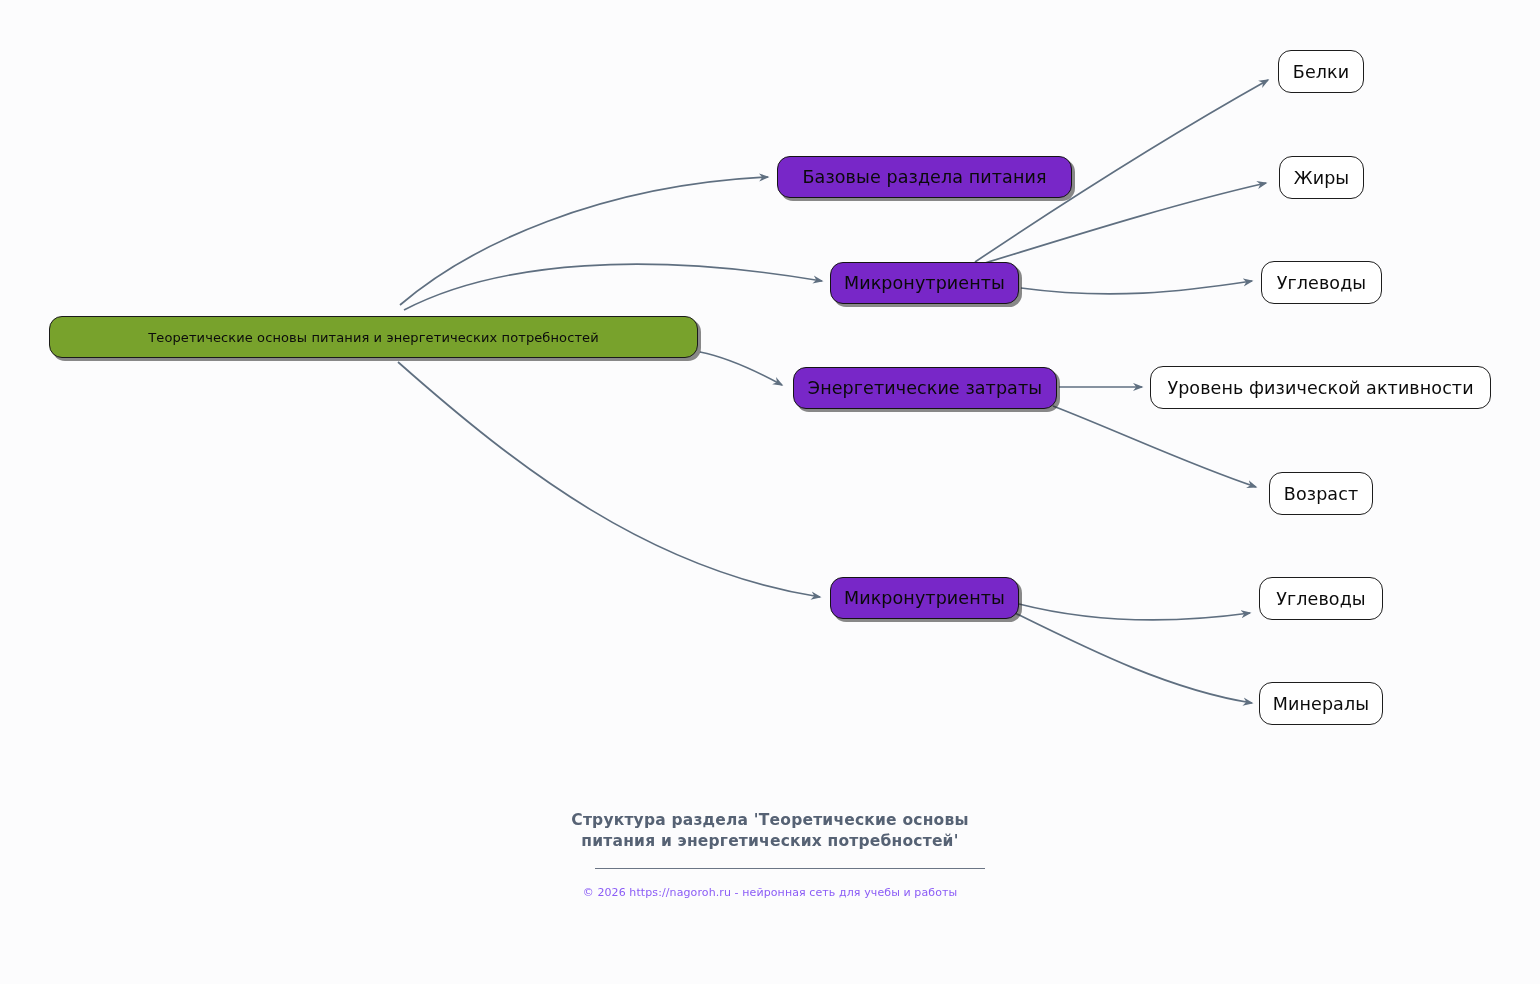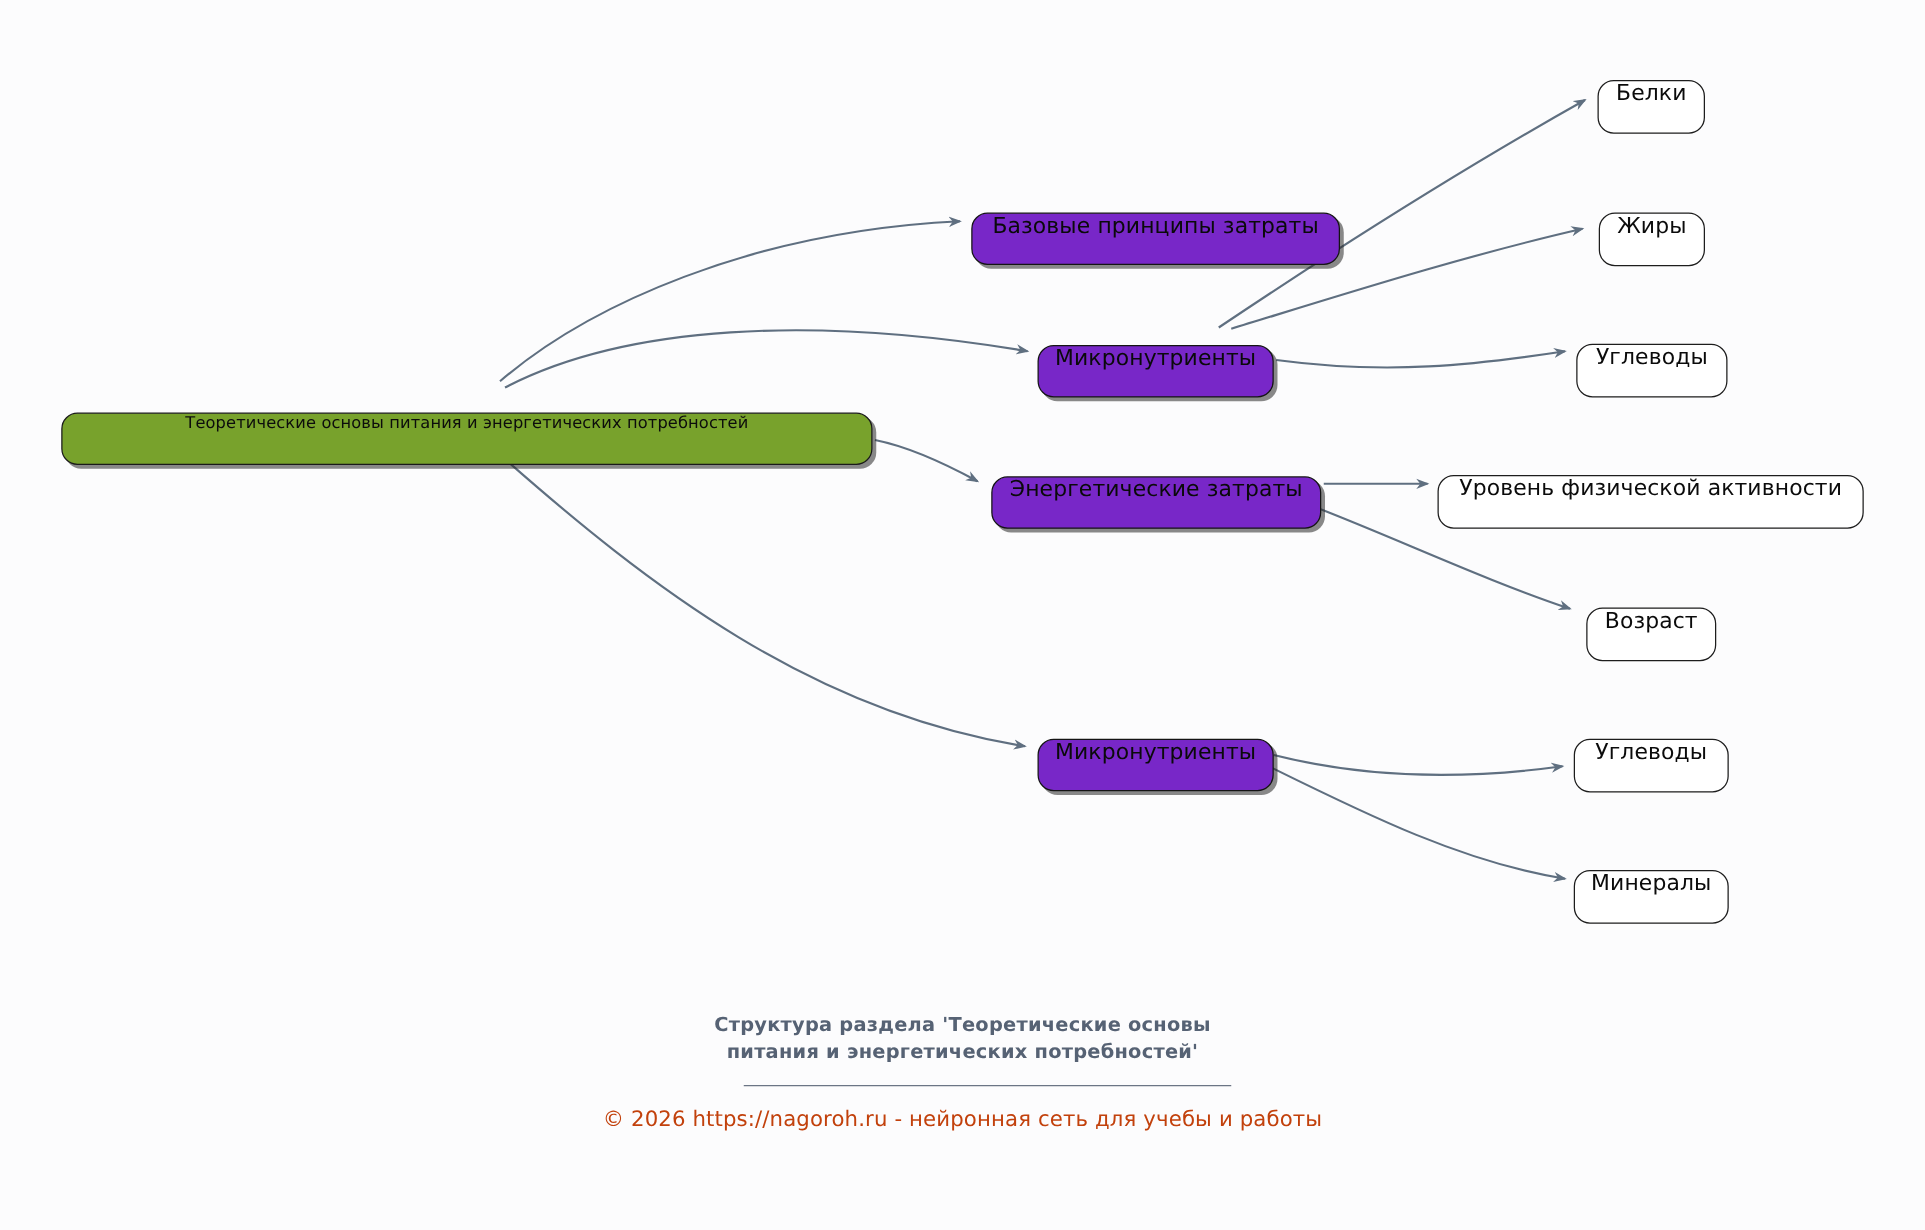--- a/index.html
+++ b/index.html
@@ -30,26 +30,25 @@
     top: 0;
     width: 1540px;
     height: 984px;
     pointer-events: none;
   }
 
   .node {
     position: absolute;
     box-sizing: border-box;
     display: flex;
-    align-items: flex-start;
+    align-items: center;
     justify-content: center;
     border-radius: 13px;
     white-space: nowrap;
     letter-spacing: 0.1px;
-    margin-top: 14px;
   }
 
   .node-root {
     background: #78a22c;
     border: 1.6px solid #1a1a1a;
     color: #0c0c0c;
     font-size: 13px;
     box-shadow: 3px 3px 0 rgba(40,40,40,0.55);
   }
 
@@ -88,22 +87,22 @@
     position: absolute;
     top: 868px;
     left: 595px;
     width: 390px;
     height: 0;
     border-top: 1.4px solid #6b7585;
   }
 
   .footer-copy {
     top: 886px;
-    font-size: 17px;
-    color: #c2410c;
+    font-size: 11px;
+    color: #8b5cf6;
     letter-spacing: 0.1px;
   }
 </style>
 </head>
 <body>
 
 <div id="canvas">
 
   <svg class="edge-layer" viewBox="0 0 1540 984" width="1540" height="984">
     <defs>
@@ -127,21 +126,21 @@
       <path d="M 1019,604 C 1090,622 1170,624 1250,613"></path>
       <path d="M 1015,613 C 1090,650 1170,690 1252,703"></path>
     </g>
   </svg>
 
   <div class="node node-root" style="left:49px; top:316px; width:649px; height:42px;">
     <span>Теоретические основы питания и энергетических потребностей</span>
   </div>
 
   <div class="node node-branch" style="left:777px; top:156px; width:295px; height:42px;">
-    <span>Базовые принципы затраты</span>
+    <span>Базовые раздела питания</span>
   </div>
 
   <div class="node node-branch" style="left:830px; top:262px; width:189px; height:42px;">
     <span>Микронутриенты</span>
   </div>
 
   <div class="node node-branch" style="left:793px; top:367px; width:264px; height:42px;">
     <span>Энергетические затраты</span>
   </div>
 

